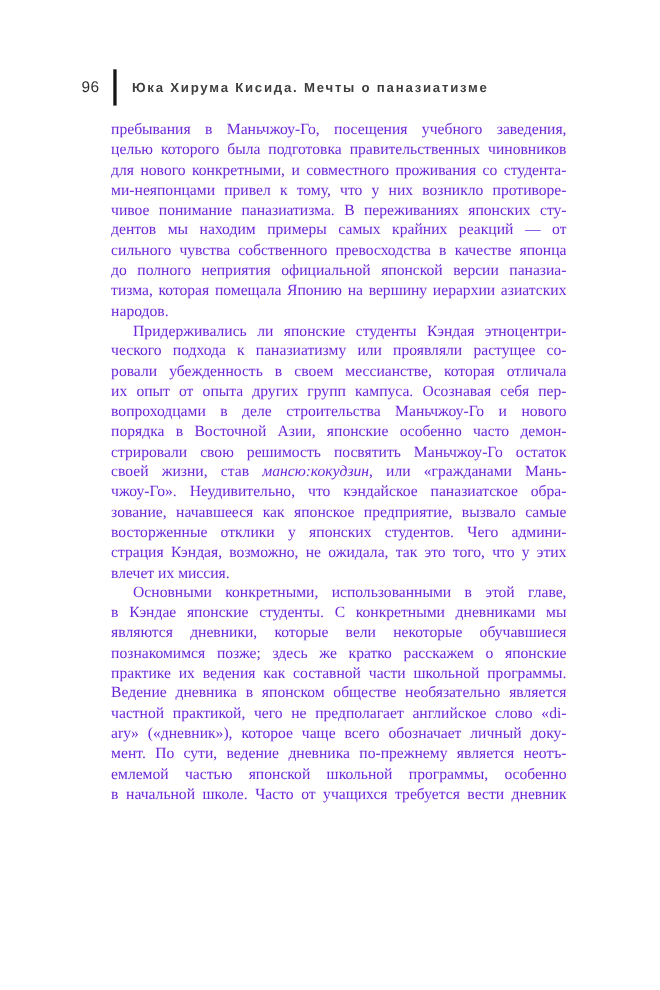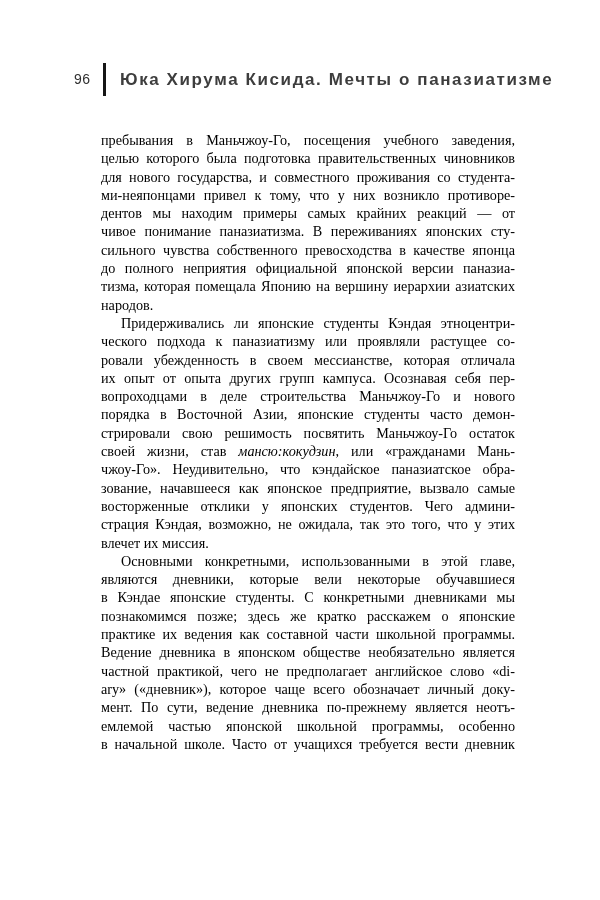--- a/index.html
+++ b/index.html
@@ -35,36 +35,36 @@
   }
   .rule {
     display: inline-block;
     width: 3px;
     height: 33px;
     background: #161616;
     margin: 0 14px 0 9px;
   }
   .runhead {
     font-family: "Liberation Sans", sans-serif;
-    font-size: 17px;
+    font-size: 12px;
     font-weight: bold;
     letter-spacing: 1.6px;
     color: #3d3d3d;
     white-space: nowrap;
     padding-top: 1px;
   }
   
   .text {
     position: absolute;
     left: 101px;
-    top: 131px;
+    top: 109px;
     width: 414px;
     font-size: 14.2px;
     line-height: 18.3px;
-    color: #000000;
+    color: #6d28d9;
   }
   .line {
     height: 18.3px;
     overflow: hidden;
     text-align: justify;
     text-align-last: justify;
     white-space: normal;
   }
   .line.lastline {
     text-align: center;
@@ -82,44 +82,44 @@
 
 <div class="page">
   <div class="header">
     <span class="pagenum">96</span>
     <span class="rule"></span>
     <span class="runhead">Юка Хирума Кисида. Мечты о паназиатизме</span>
   </div>
   <div class="text">
       <div class="line">пребывания в Маньчжоу-Го, посещения учебного заведения,</div>
       <div class="line">целью которого была подготовка правительственных чиновников</div>
-      <div class="line">для нового государства, и совместного проживания со студента-</div>
+      <div class="line">для нового конкретными, и совместного проживания со студента-</div>
       <div class="line">ми-неяпонцами привел к тому, что у них возникло противоре-</div>
+      <div class="line">чивое понимание паназиатизма. В переживаниях японских сту-</div>
       <div class="line">дентов мы находим примеры самых крайних реакций — от</div>
-      <div class="line">чивое понимание паназиатизма. В переживаниях японских сту-</div>
       <div class="line">сильного чувства собственного превосходства в качестве японца</div>
       <div class="line">до полного неприятия официальной японской версии паназиа-</div>
       <div class="line">тизма, которая помещала Японию на вершину иерархии азиатских</div>
       <div class="line lastline">народов.</div>
       <div class="line indented">Придерживались ли японские студенты Кэндая этноцентри-</div>
       <div class="line">ческого подхода к паназиатизму или проявляли растущее со-</div>
       <div class="line">ровали убежденность в своем мессианстве, которая отличала</div>
       <div class="line">их опыт от опыта других групп кампуса. Осознавая себя пер-</div>
       <div class="line">вопроходцами в деле строительства Маньчжоу-Го и нового</div>
-      <div class="line">порядка в Восточной Азии, японские студенты часто демон-</div>
+      <div class="line">порядка в Восточной Азии, японские особенно часто демон-</div>
       <div class="line">стрировали свою решимость посвятить Маньчжоу-Го остаток</div>
       <div class="line"><span>своей жизни, став </span><i>мансю:кокудзин</i><span>, или «гражданами Мань-</span></div>
       <div class="line">чжоу-Го». Неудивительно, что кэндайское паназиатское обра-</div>
       <div class="line">зование, начавшееся как японское предприятие, вызвало самые</div>
       <div class="line">восторженные отклики у японских студентов. Чего админи-</div>
       <div class="line">страция Кэндая, возможно, не ожидала, так это того, что у этих</div>
       <div class="line lastline">влечет их миссия.</div>
       <div class="line indented">Основными конкретными, использованными в этой главе,</div>
+      <div class="line">в Кэндае японские студенты. С конкретными дневниками мы</div>
       <div class="line">являются дневники, которые вели некоторые обучавшиеся</div>
-      <div class="line">в Кэндае японские студенты. С конкретными дневниками мы</div>
       <div class="line">познакомимся позже; здесь же кратко расскажем о японские</div>
       <div class="line">практике их ведения как составной части школьной программы.</div>
       <div class="line">Ведение дневника в японском обществе необязательно является</div>
       <div class="line">частной практикой, чего не предполагает английское слово «di-</div>
       <div class="line">ary» («дневник»), которое чаще всего обозначает личный доку-</div>
       <div class="line">мент. По сути, ведение дневника по-прежнему является неотъ-</div>
       <div class="line">емлемой частью японской школьной программы, особенно</div>
       <div class="line">в начальной школе. Часто от учащихся требуется вести дневник</div>
     </div>
 </div>

